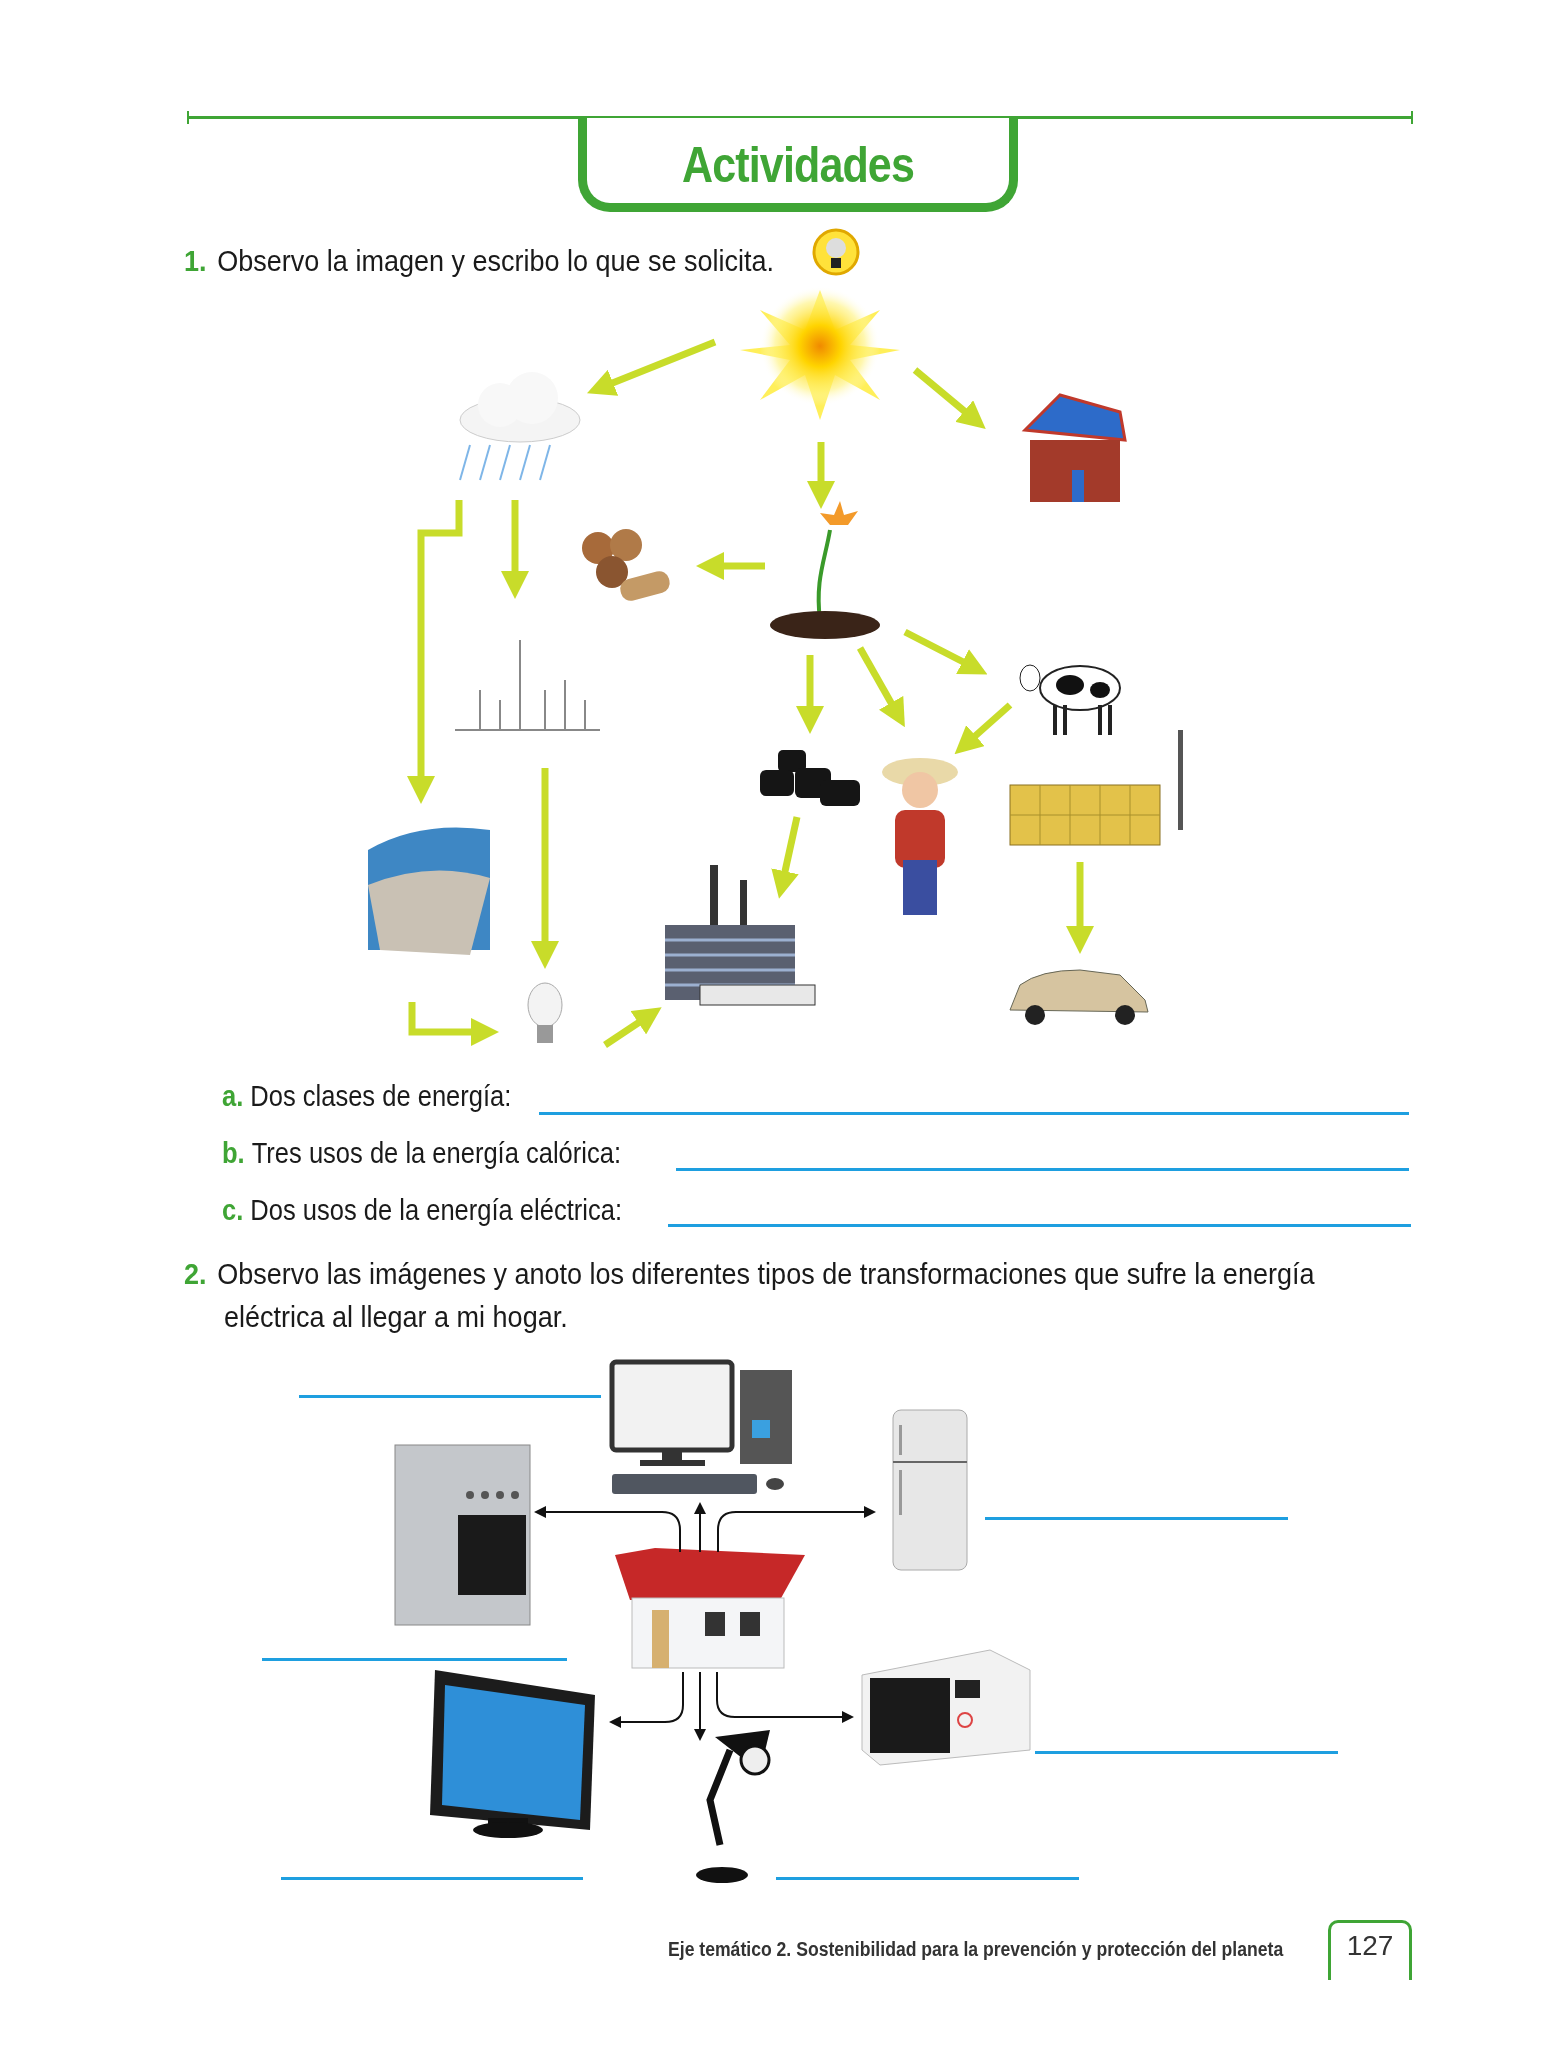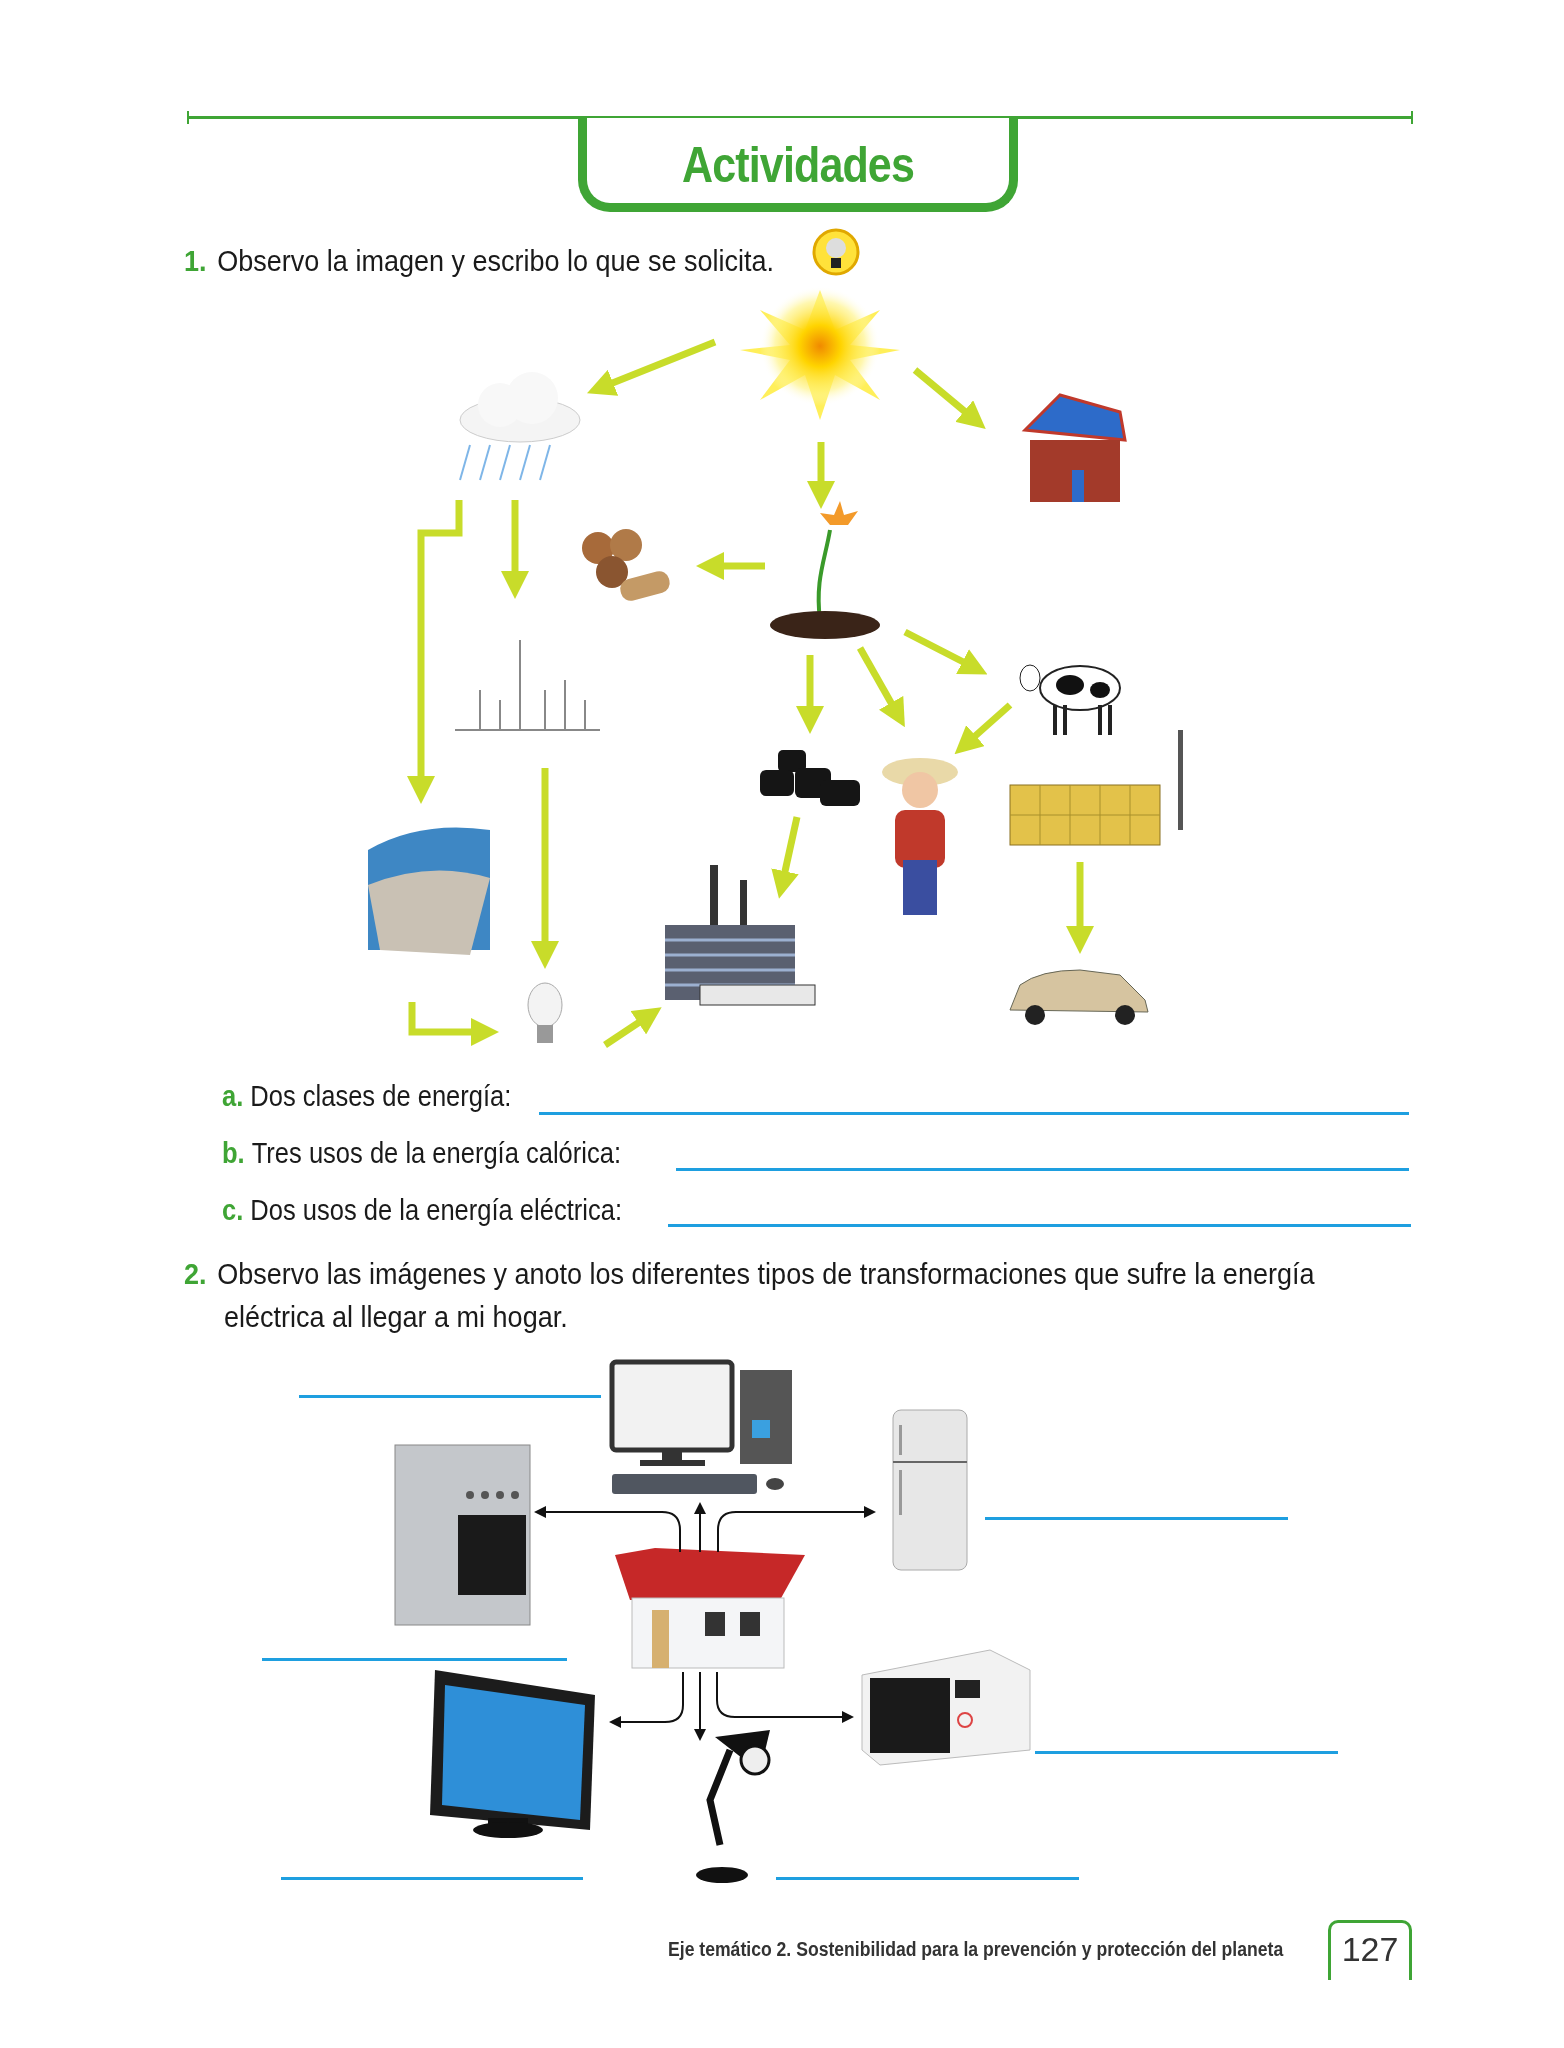--- a/index.html
+++ b/index.html
@@ -12,21 +12,21 @@
   .tabbox{left:578px;top:118px;width:440px;height:94px;border:9px solid #3fa535;border-top:none;border-radius:0 0 32px 32px;box-sizing:border-box;background:#fff;}
   .tabtitle{left:578px;top:136px;width:440px;text-align:center;font-size:50px;font-weight:bold;color:#3fa535;letter-spacing:-1px;transform:scaleX(.86);}
   .q{font-size:30px;transform-origin:left top;}
   .qnum{font-weight:bold;color:#3fa535;margin-right:12px;}
   .sub{font-size:29px;}
   .subl{font-weight:bold;color:#3fa535;margin-right:8px;}
   .line{height:3px;background:#1e9fe0;}
   
   .foot{left:668px;top:1938px;font-size:20px;font-weight:bold;color:#333;transform:scaleX(.88);transform-origin:left top;}
   .pagebox{left:1328px;top:1920px;width:84px;height:60px;border:3px solid #3fa535;border-bottom:none;border-radius:10px 10px 0 0;box-sizing:border-box;}
-  .pagenum{left:1328px;top:1930px;width:84px;text-align:center;font-size:34px;color:#333;}
+  .pagenum{left:1328px;top:1930px;width:84px;text-align:center;font-size:28px;color:#333;}
   svg{position:absolute;left:0;top:0;}
 </style>
 </head>
 <body>
 
 <div class="abs topline"></div>
 <div class="abs tabbox"></div>
 <div class="abs tabtitle">Actividades</div>
 
 <div class="abs q" style="left:184px;top:244px;transform:scaleX(.9);">

